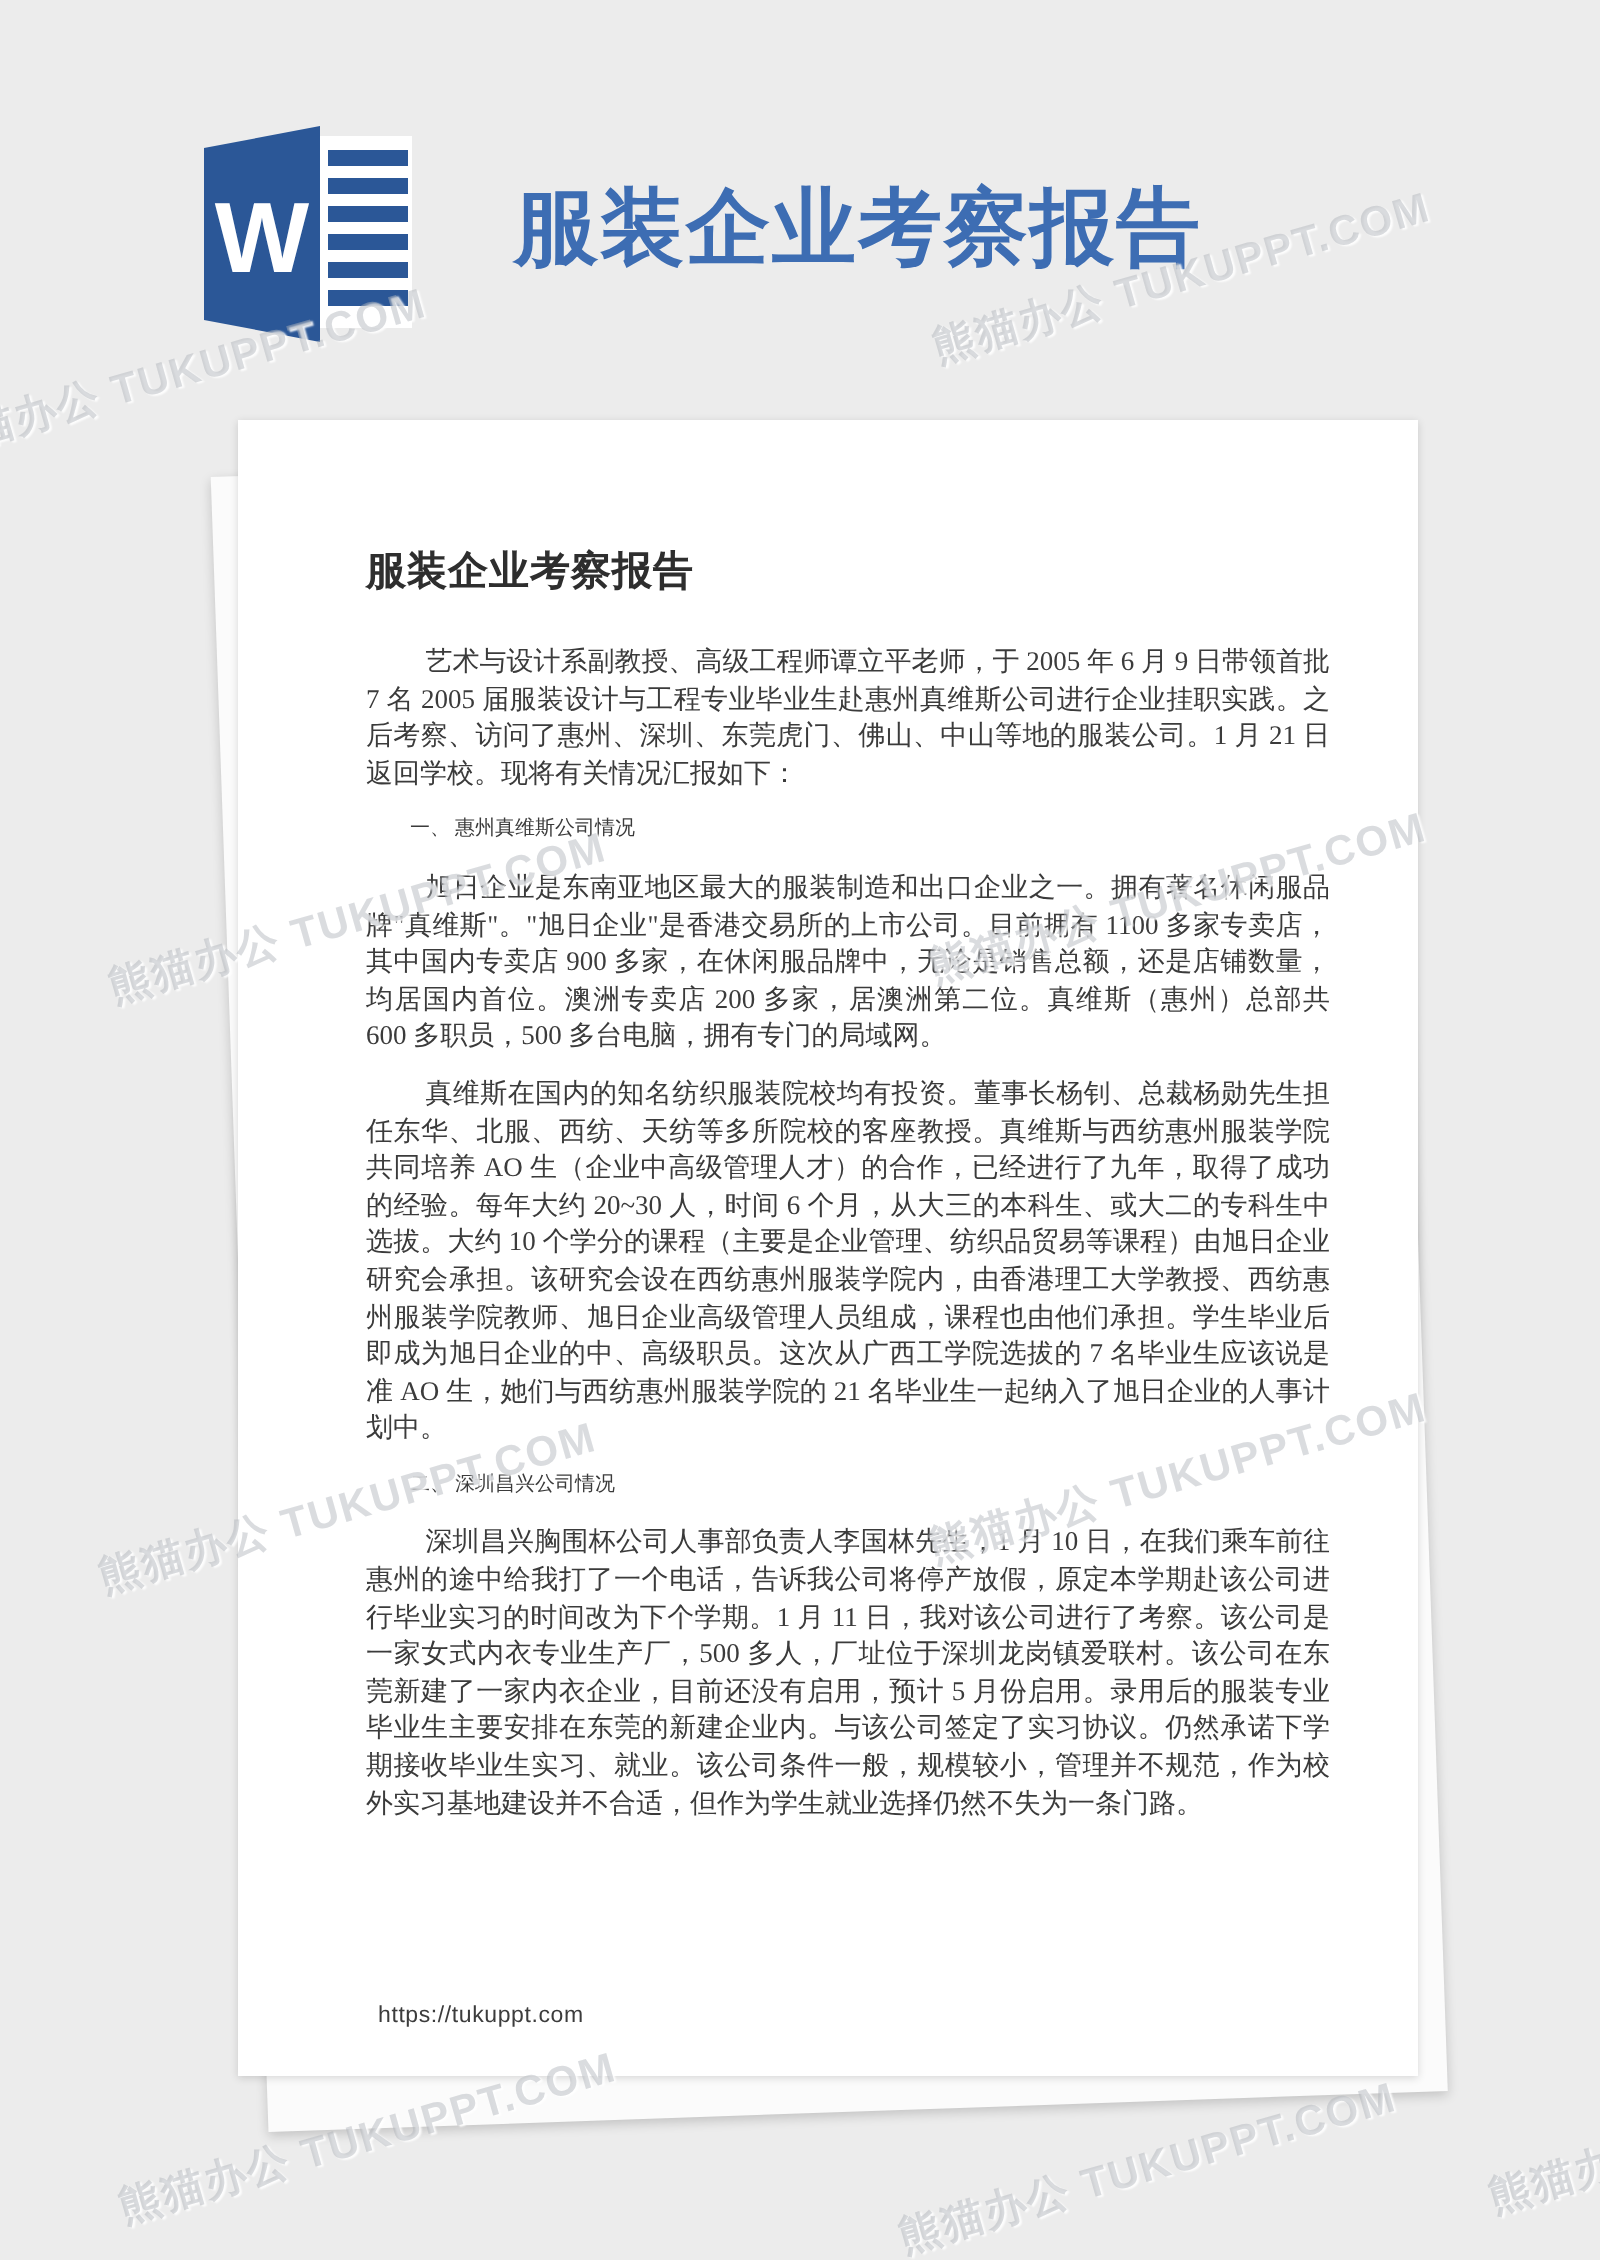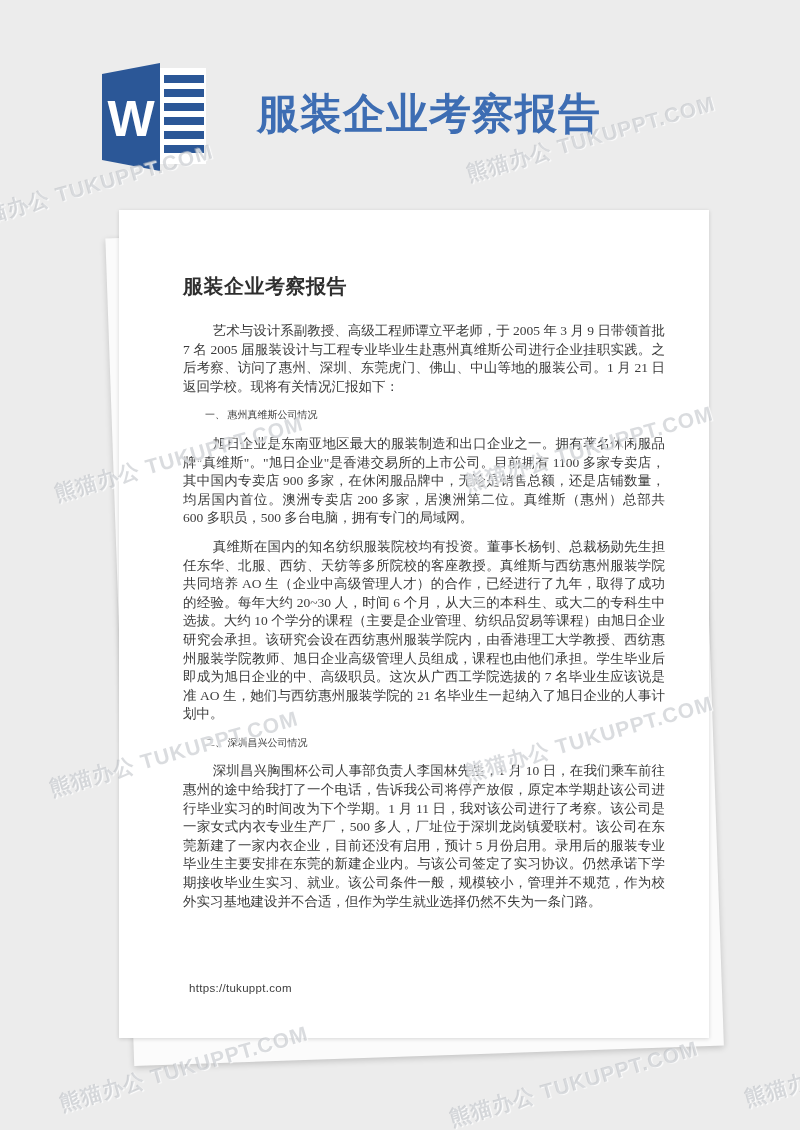--- a/index.html
+++ b/index.html
@@ -48,21 +48,21 @@
     font-size: 13.5px; line-height: 18.6px;
     text-align: justify; text-indent: 2.2em;
     margin: 0 0 10px 0;
   }
   .doc-page p.hd {
     font-size: 10px; line-height: 18.6px;
     text-indent: 2.2em;
     margin: 10px 0;
   }
   .footer-url {
-    position: absolute; left: 70px; bottom: 44px;
+    position: absolute; left: 70px; bottom: 24px;
     font-size: 11.5px; color: #3c3c3c;
     font-family: "Liberation Sans", "DejaVu Sans", sans-serif;
     letter-spacing: 0.3px;
   }
 
   
   .wm {
     position: absolute; z-index: 5;
     font-size: 21px; font-weight: bold; white-space: nowrap;
     color: rgba(172,177,184,0.45);
@@ -94,21 +94,21 @@
     <text x="31" y="73" text-anchor="middle" font-size="50" font-weight="bold" font-family="Liberation Sans, DejaVu Sans, sans-serif" fill="#ffffff">W</text>
   </svg>
   <div class="header-title">服装企业考察报告</div>
 </div>
 
 <div class="sheet-behind"></div>
 
 <div class="doc-page">
   <h2 class="doc-title">服装企业考察报告</h2>
 
-  <p class="body">艺术与设计系副教授、高级工程师谭立平老师，于 2005 年 3 月 9 日带领首批 7 名 2005 届服装设计与工程专业毕业生赴惠州真维斯公司进行企业挂职实践。之后考察、访问了惠州、深圳、东莞虎门、佛山、中山等地的服装公司。1 月 21 日返回学校。现将有关情况汇报如下：</p>
+  <p class="body">艺术与设计系副教授、高级工程师谭立平老师，于 2005 年 6 月 9 日带领首批 7 名 2005 届服装设计与工程专业毕业生赴惠州真维斯公司进行企业挂职实践。之后考察、访问了惠州、深圳、东莞虎门、佛山、中山等地的服装公司。1 月 21 日返回学校。现将有关情况汇报如下：</p>
   <p class="hd">一、 惠州真维斯公司情况</p>
   <p class="body">旭日企业是东南亚地区最大的服装制造和出口企业之一。拥有著名休闲服品牌"真维斯"。"旭日企业"是香港交易所的上市公司。目前拥有 1100 多家专卖店，其中国内专卖店 900 多家，在休闲服品牌中，无论是销售总额，还是店铺数量，均居国内首位。澳洲专卖店 200 多家，居澳洲第二位。真维斯（惠州）总部共 600 多职员，500 多台电脑，拥有专门的局域网。</p>
   <p class="body">真维斯在国内的知名纺织服装院校均有投资。董事长杨钊、总裁杨勋先生担任东华、北服、西纺、天纺等多所院校的客座教授。真维斯与西纺惠州服装学院共同培养 AO 生（企业中高级管理人才）的合作，已经进行了九年，取得了成功的经验。每年大约 20~30 人，时间 6 个月，从大三的本科生、或大二的专科生中选拔。大约 10 个学分的课程（主要是企业管理、纺织品贸易等课程）由旭日企业研究会承担。该研究会设在西纺惠州服装学院内，由香港理工大学教授、西纺惠州服装学院教师、旭日企业高级管理人员组成，课程也由他们承担。学生毕业后即成为旭日企业的中、高级职员。这次从广西工学院选拔的 7 名毕业生应该说是准 AO 生，她们与西纺惠州服装学院的 21 名毕业生一起纳入了旭日企业的人事计划中。</p>
   <p class="hd">二、 深圳昌兴公司情况</p>
   <p class="body">深圳昌兴胸围杯公司人事部负责人李国林先生，1 月 10 日，在我们乘车前往惠州的途中给我打了一个电话，告诉我公司将停产放假，原定本学期赴该公司进行毕业实习的时间改为下个学期。1 月 11 日，我对该公司进行了考察。该公司是一家女式内衣专业生产厂，500 多人，厂址位于深圳龙岗镇爱联村。该公司在东莞新建了一家内衣企业，目前还没有启用，预计 5 月份启用。录用后的服装专业毕业生主要安排在东莞的新建企业内。与该公司签定了实习协议。仍然承诺下学期接收毕业生实习、就业。该公司条件一般，规模较小，管理并不规范，作为校外实习基地建设并不合适，但作为学生就业选择仍然不失为一条门路。</p>
 
   <div class="footer-url">https://tukuppt.com</div>
 </div>
 
 <div class="wm" style="left:-35px;  top:208px;">熊猫办公 TUKUPPT.COM</div>

